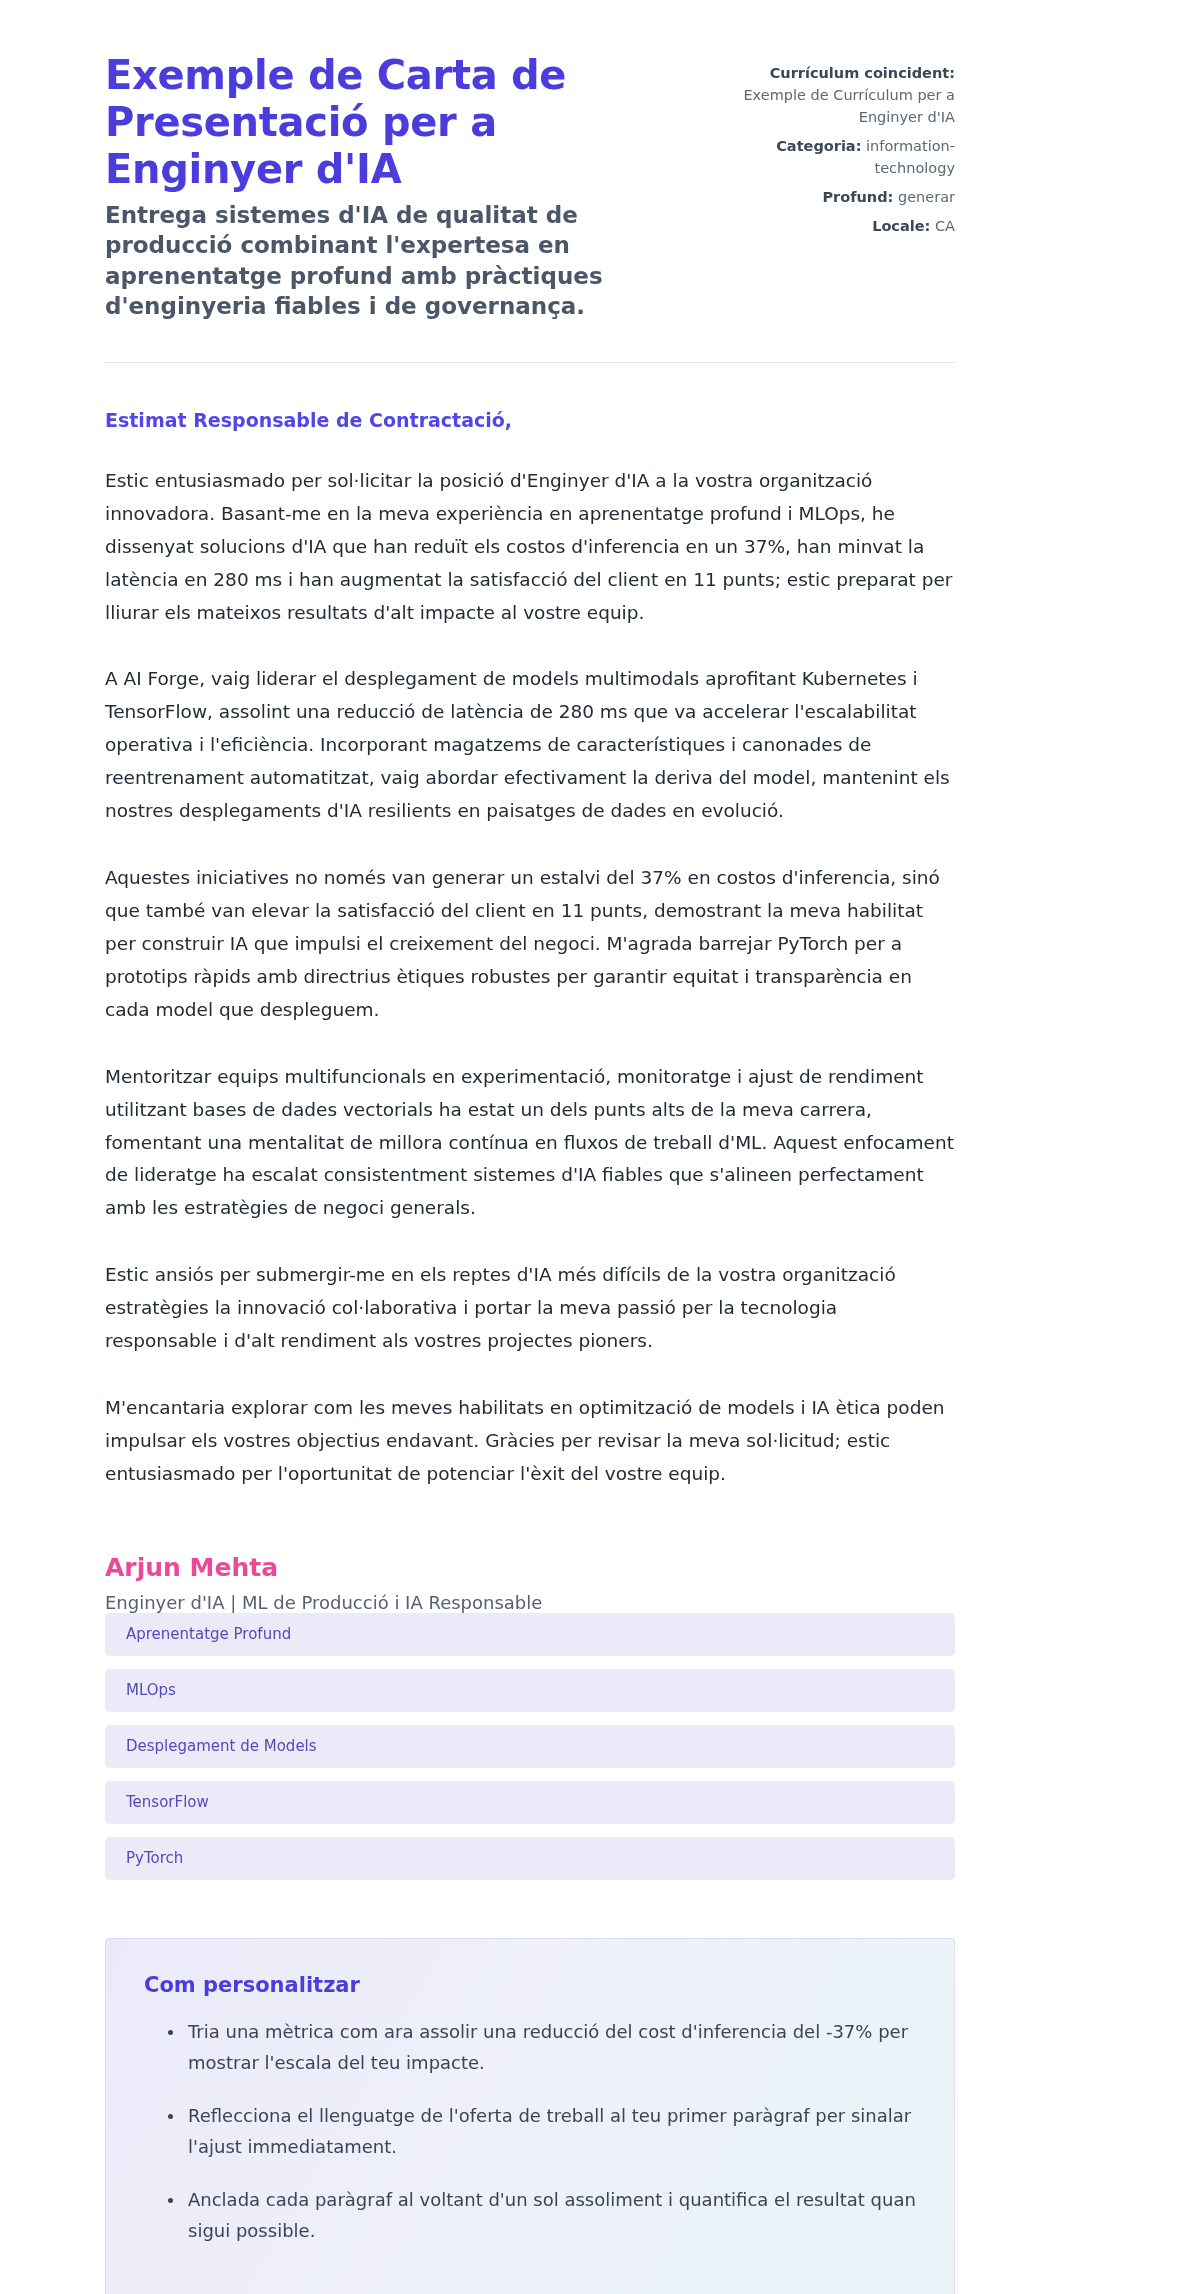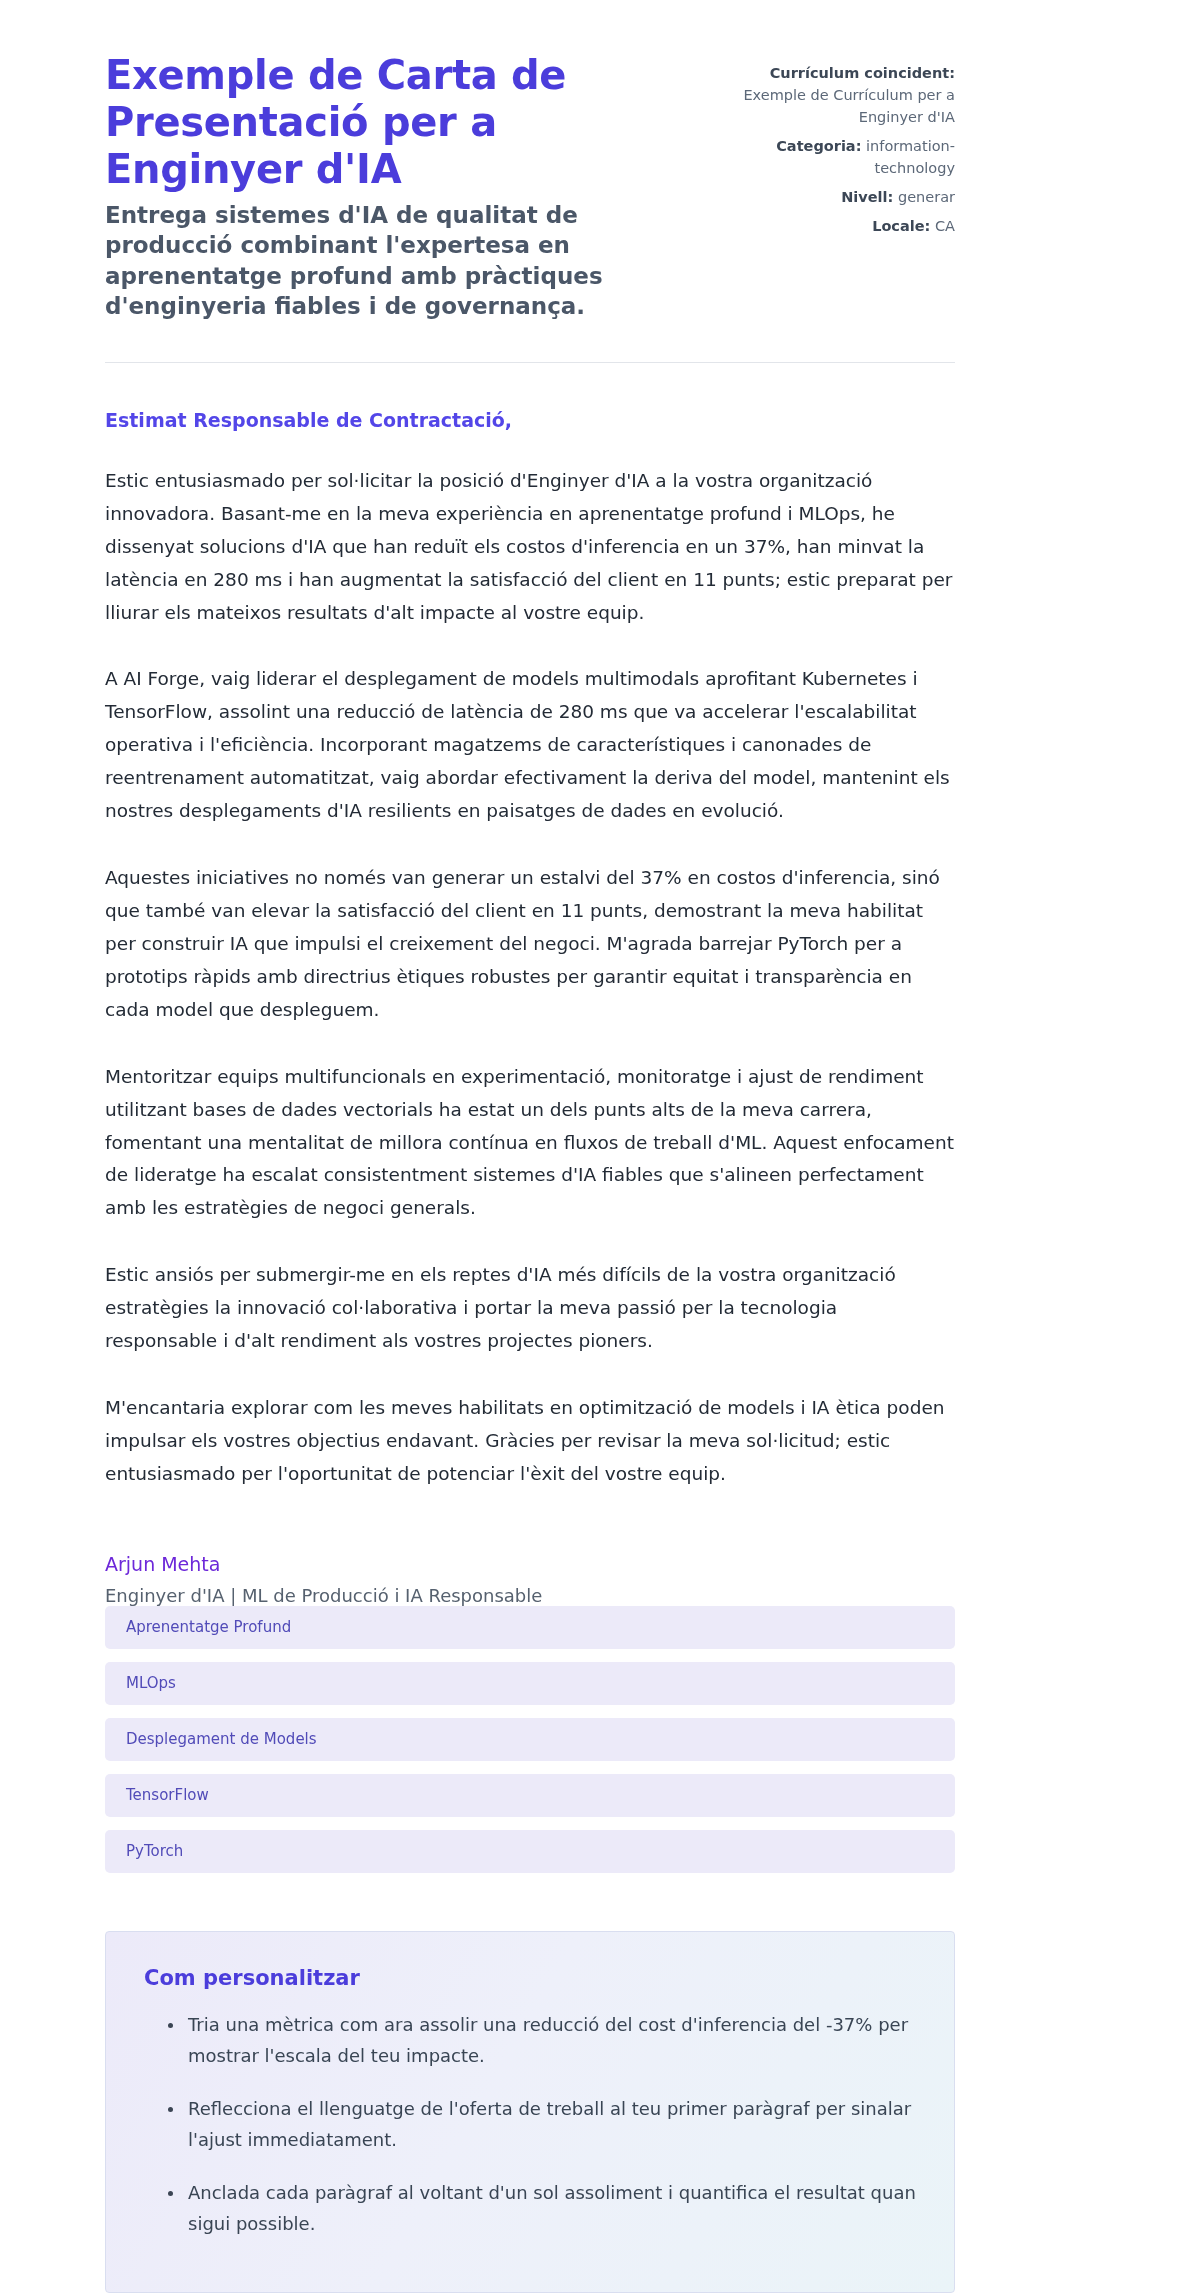--- a/index.html
+++ b/index.html
@@ -99,23 +99,23 @@
   }
   .para:first-of-type { margin-top: 36px; }
 
   
   .signature {
     padding: 0 105px;
     box-sizing: border-box;
     margin-top: 62px;
   }
   .sign-name {
-    font-size: 19px;
-    font-weight: 400;
-    color: #6d28d9;
+    font-size: 25px;
+    font-weight: 700;
+    color: #ec4899;
     margin: 0 0 10px 0;
   }
   .sign-role {
     font-size: 18px;
     color: #56616f;
     margin: 0;
   }
 
   
   .tags {
@@ -191,21 +191,21 @@
     <div class="header-meta">
       <div class="meta-row">
         <span class="meta-label">Currículum coincident:</span>
         <span class="meta-value">Exemple de Currículum per a Enginyer d'IA</span>
       </div>
       <div class="meta-row">
         <span class="meta-label">Categoria:</span>
         <span class="meta-value">information-technology</span>
       </div>
       <div class="meta-row">
-        <span class="meta-label">Nivell:</span>
+        <span class="meta-label">Profund:</span>
         <span class="meta-value">generar</span>
       </div>
       <div class="meta-row">
         <span class="meta-label">Locale:</span>
         <span class="meta-value">CA</span>
       </div>
     </div>
   </div>
 
   <div class="divider"></div>

